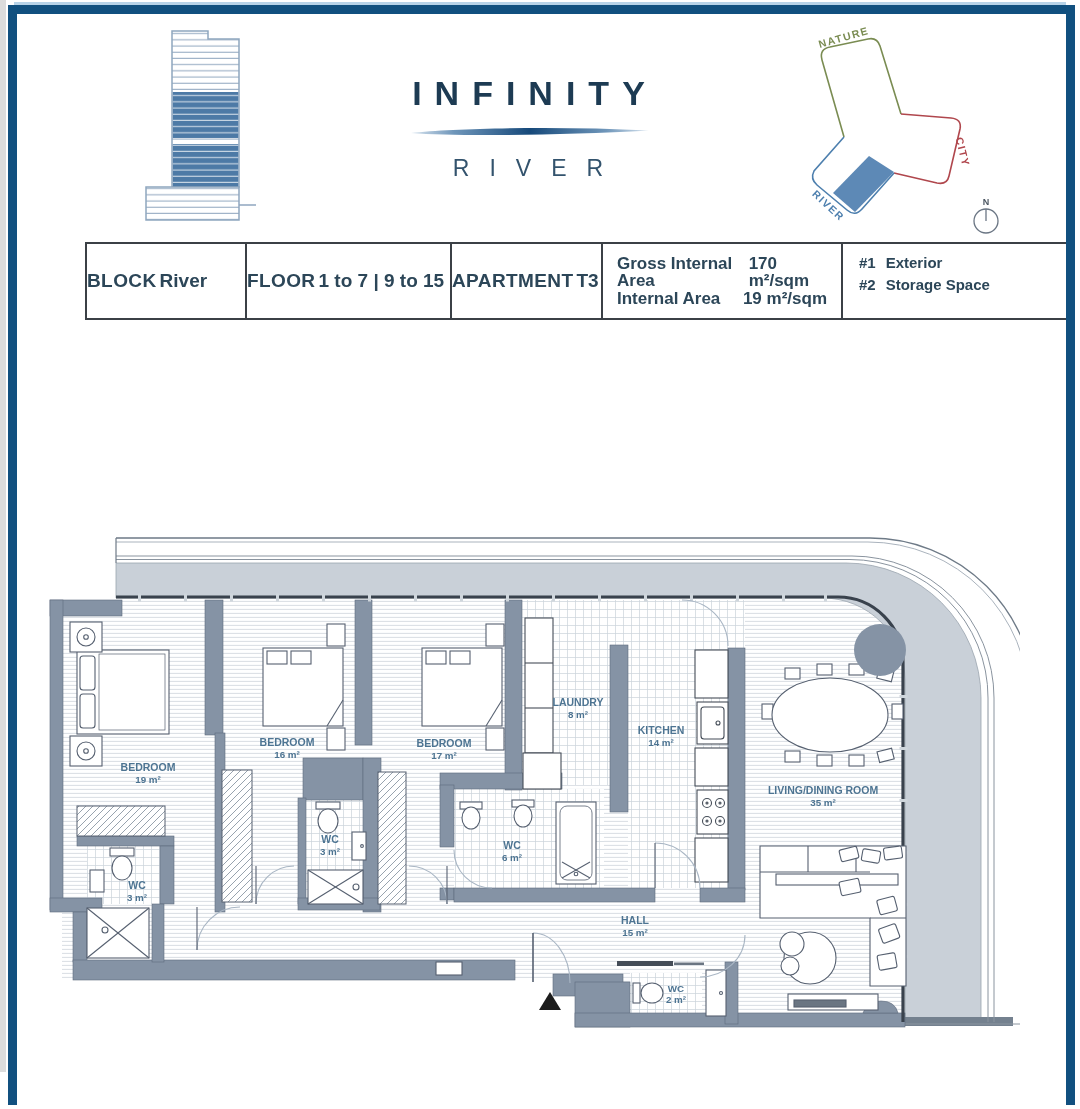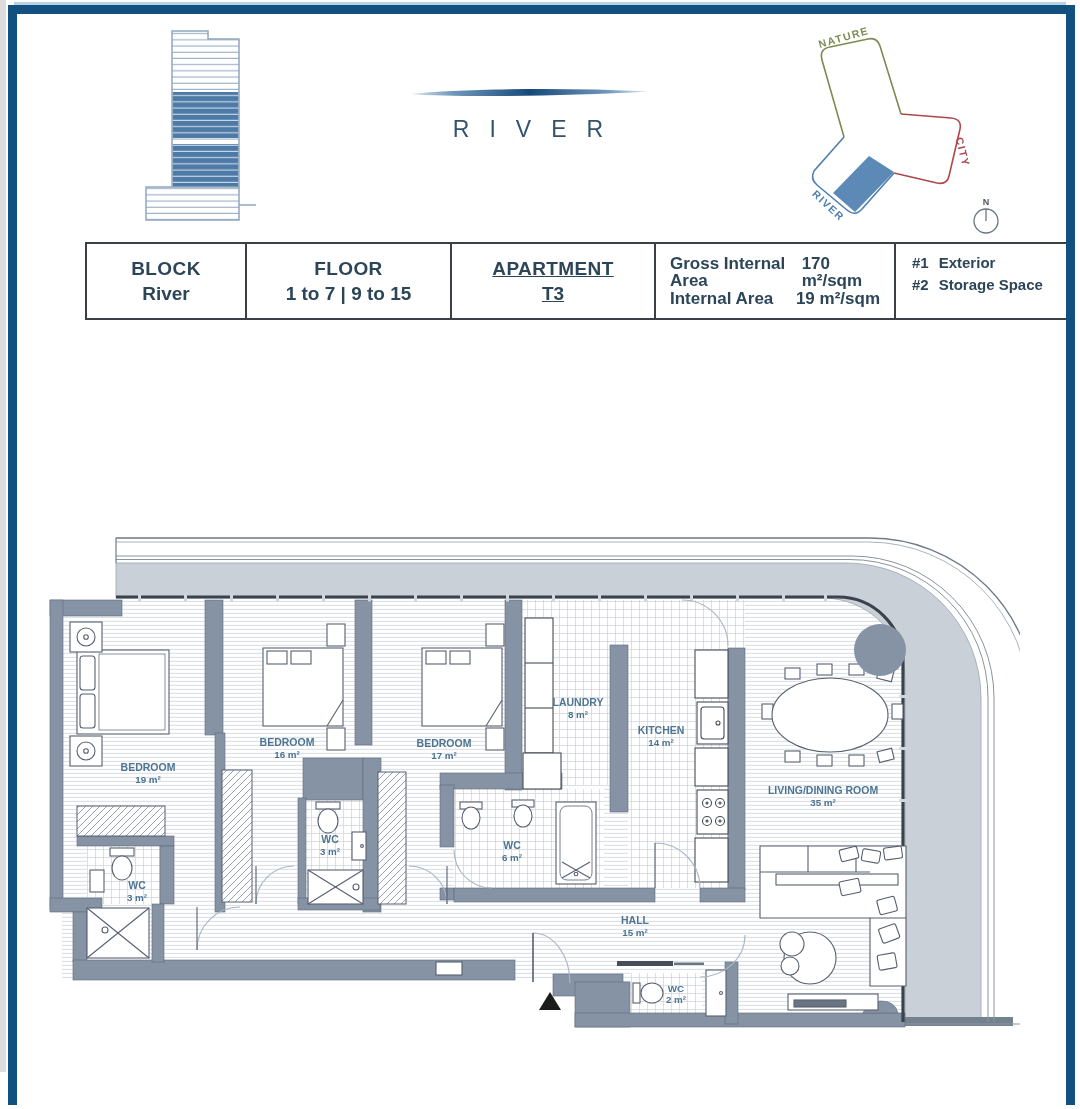--- a/index.html
+++ b/index.html
@@ -15,22 +15,22 @@
   .logo{position:absolute;left:352px;top:74px;width:356px;text-align:center;}
   .logo-title{font-size:34px;font-weight:bold;letter-spacing:13px;padding-left:10px;color:#1d3b53;}
   .swoosh{display:block;margin:13px auto 0;}
   .logo-sub{margin-top:17px;font-size:23px;font-weight:500;letter-spacing:20px;padding-left:16px;color:#33536d;}
   .siteplan{position:absolute;left:798px;top:24px;}
 
   .info{position:absolute;left:85px;top:242px;width:981px;height:78px;display:flex;
         border-top:2px solid #3b4046;border-bottom:2px solid #3b4046;color:#2c4658;box-sizing:border-box;}
   .cell{box-sizing:border-box;border-left:2px solid #3b4046;}
   .cell.c5{border-left:2px solid #3b4046;}
-  .c1{width:160px;} .c2{width:205px;} .c3{width:204px;text-decoration:underline;} .c4{width:240px;} .c5{flex:1;}
-  .cmain{height:100%;display:flex;flex-direction:column;align-items:center;justify-content:center;gap:3px;}
+  .c1{width:160px;} .c2{width:205px;} .c3{width:151px;} .c4{width:240px;} .c5{flex:1;}
+  .cmain{height:100%;display:flex;flex-direction:row;align-items:center;gap:3px;}
   .hdr{font-size:19px;font-weight:bold;letter-spacing:.4px;}
   .val{font-size:19px;font-weight:bold;}
   .c4{display:flex;flex-direction:column;justify-content:center;padding:0 14px;gap:1px;}
   .arow{display:flex;justify-content:space-between;font-size:17px;font-weight:bold;line-height:17px;}
   .c5{display:flex;flex-direction:column;justify-content:flex-start;padding:9px 16px;gap:2px;}
   .erow{display:flex;gap:10px;font-size:15px;font-weight:bold;line-height:20px;}
 
   .plan{position:absolute;left:40px;top:530px;}
   .rlabel{fill:#4d7492;font-weight:bold;font-size:10.5px;text-anchor:middle;font-family:"Liberation Sans",sans-serif;}
   .rarea{font-size:9.8px;}
@@ -57,20 +57,21 @@
     </pattern>
   </defs>
   <path d="M30,3 H66 V11 H97 V159 H30 Z" fill="url(#tstripe)" stroke="#8fa6bf" stroke-width="1.5"></path>
   <rect x="30.8" y="64" width="65.5" height="46" fill="url(#bstripe)"></rect>
   <rect x="30.8" y="116" width="65.5" height="43" fill="url(#bstripe)"></rect>
   <rect x="4" y="159" width="93" height="33" fill="url(#tstripe)" stroke="#8fa6bf" stroke-width="1.5"></rect>
   <line x1="97" y1="177" x2="114" y2="177" stroke="#8fa6bf" stroke-width="1.5"></line>
 </svg>
 
 <div class="logo">
+  <div class="logo-title">INFINITY</div>
   <svg class="swoosh" width="240" height="12" viewBox="0 0 240 12">
     <defs>
       <linearGradient id="swg" x1="0" y1="0" x2="1" y2="0">
         <stop offset="0" stop-color="#d8e4ef"></stop>
         <stop offset="0.18" stop-color="#6f96ba"></stop>
         <stop offset="0.5" stop-color="#16497a"></stop>
         <stop offset="0.82" stop-color="#6f96ba"></stop>
         <stop offset="1" stop-color="#d8e4ef"></stop>
       </linearGradient>
     </defs>

